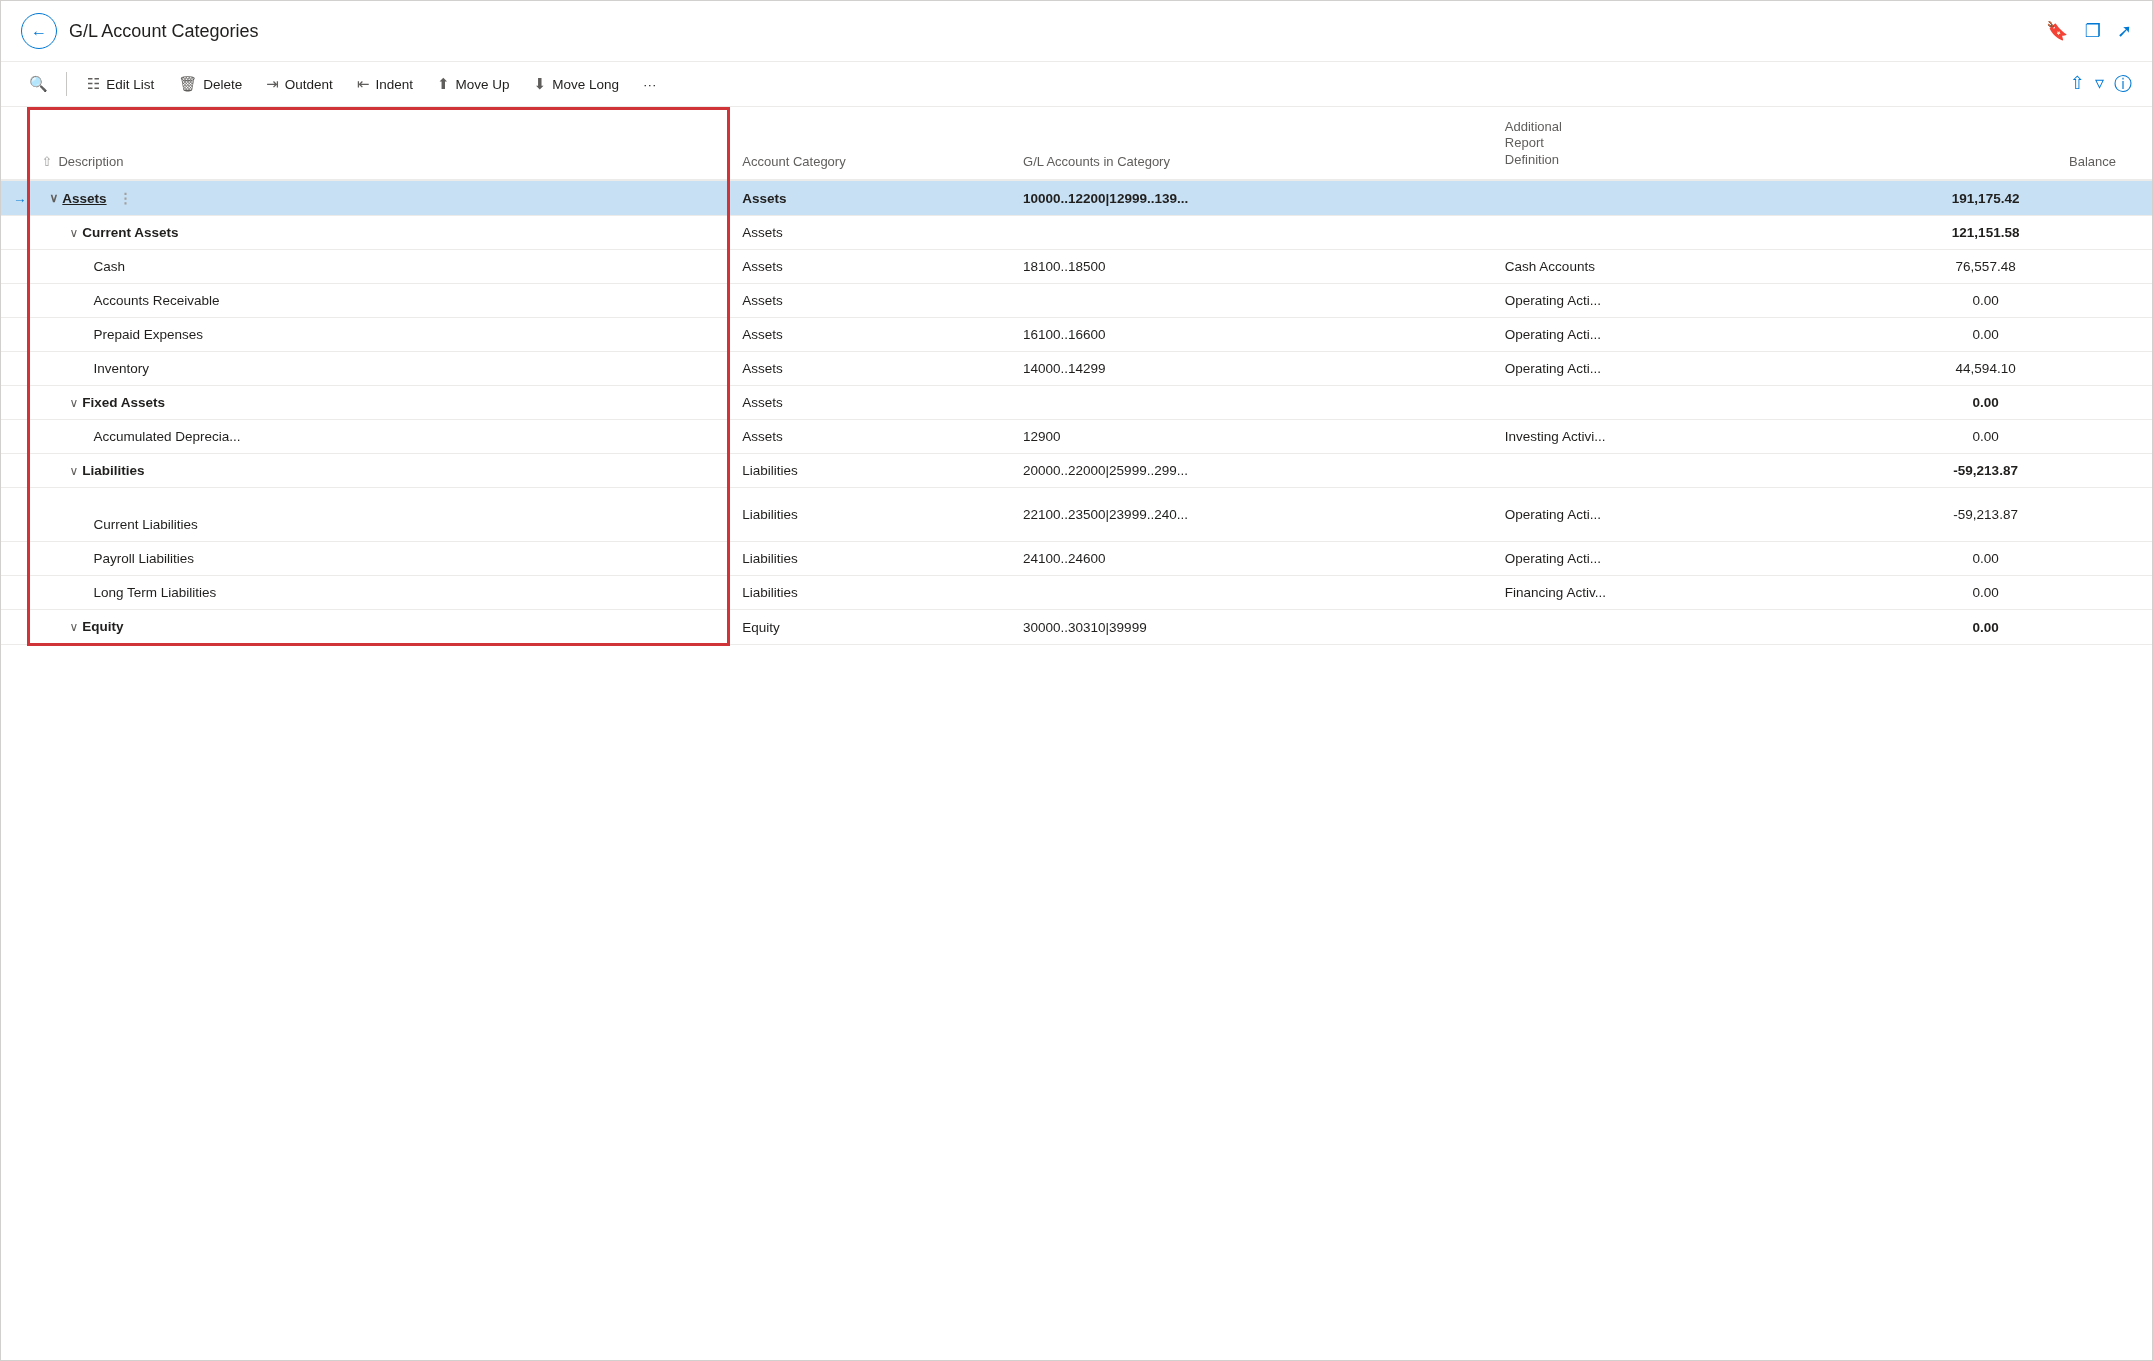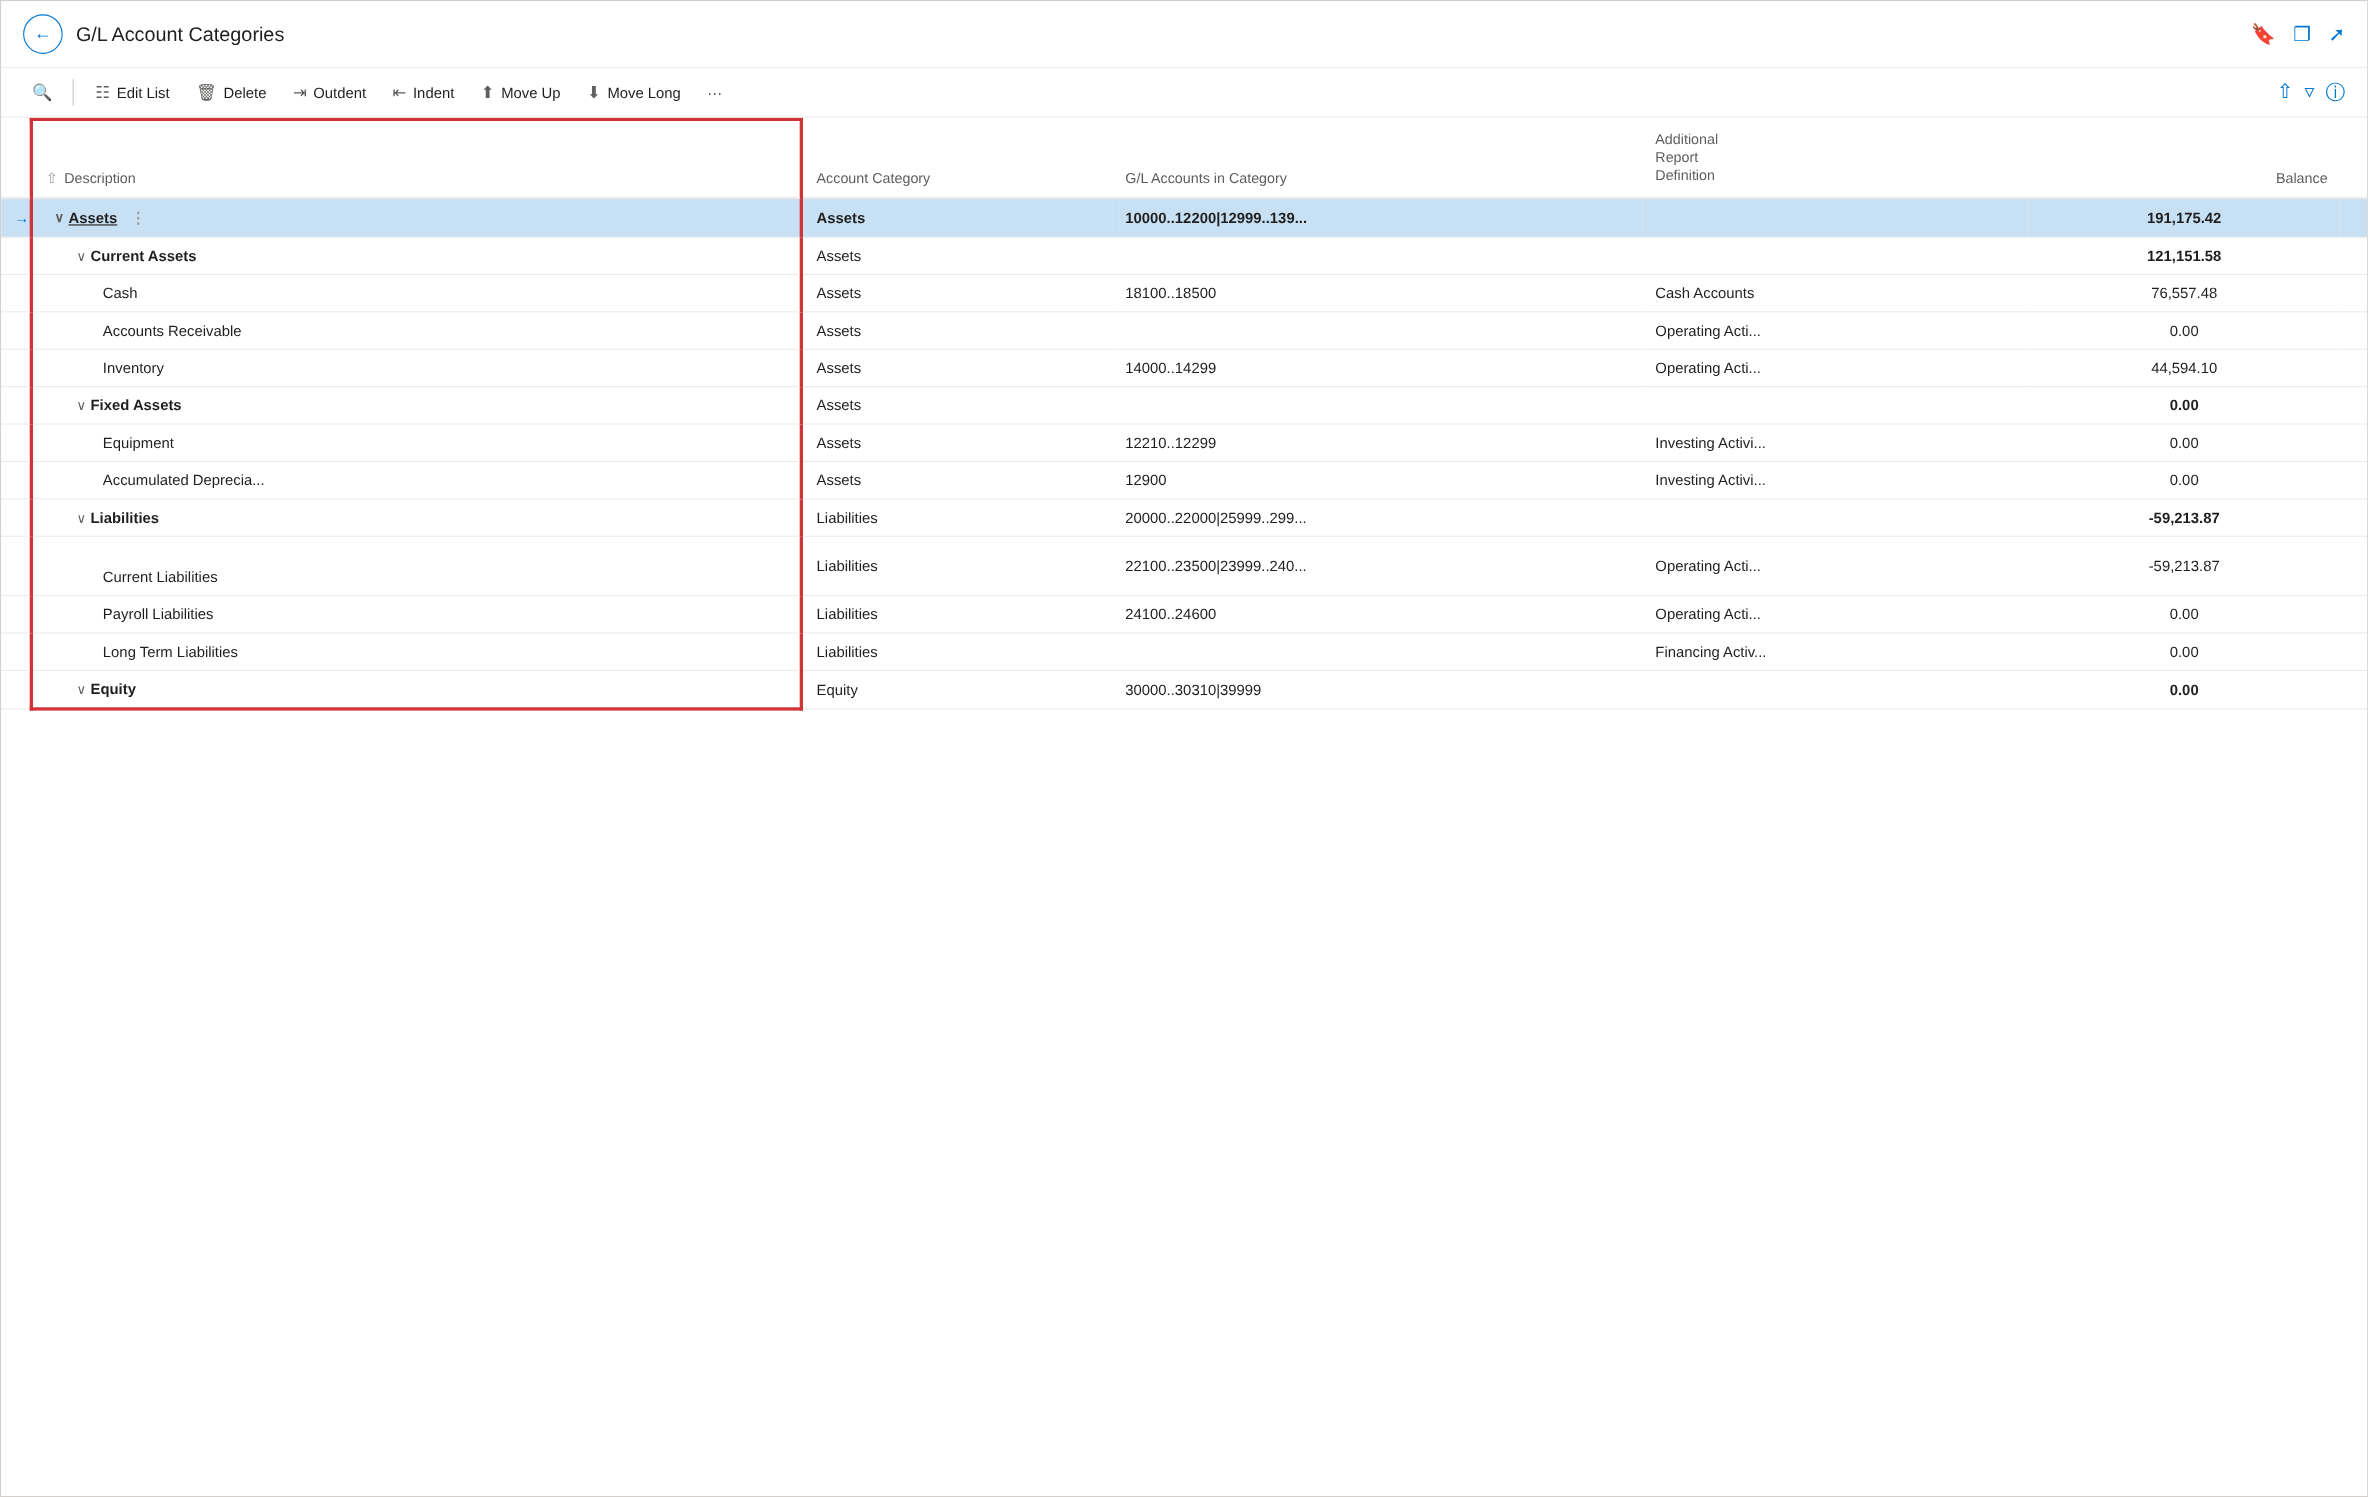--- a/index.html
+++ b/index.html
@@ -267,20 +267,33 @@
             <td>Assets</td>
             <td></td>
             <td>Operating Acti...</td>
             <td class="balance">0.00</td>
             <td></td>
           </tr>
           <tr>
             <td style="width: 24px; color: rgb(0, 120, 212); font-weight: bold; padding-right: 0px;"></td>
             <td style="border-left: 3px solid rgb(209, 52, 56); border-right: 3px solid rgb(209, 52, 56);">
               <div class="desc-cell" style="padding-left: 52px;">
+                <span>Prepaid Expenses</span>
+              </div>
+            </td>
+            <td>Assets</td>
+            <td>16100..16600</td>
+            <td>Operating Acti...</td>
+            <td class="balance">0.00</td>
+            <td></td>
+          </tr>
+          <tr>
+            <td style="width: 24px; color: rgb(0, 120, 212); font-weight: bold; padding-right: 0px;"></td>
+            <td style="border-left: 3px solid rgb(209, 52, 56); border-right: 3px solid rgb(209, 52, 56);">
+              <div class="desc-cell" style="padding-left: 52px;">
                 <span>Inventory</span>
               </div>
             </td>
             <td>Assets</td>
             <td>14000..14299</td>
             <td>Operating Acti...</td>
             <td class="balance">44,594.10</td>
             <td></td>
           </tr>
           <tr>
@@ -288,33 +301,20 @@
             <td style="border-left: 3px solid rgb(209, 52, 56); border-right: 3px solid rgb(209, 52, 56);">
               <div class="desc-cell" style="padding-left: 28px;">
                 <span class="chevron">∨</span>
                 <span style="font-weight: 700;">Fixed Assets</span>
               </div>
             </td>
             <td>Assets</td>
             <td></td>
             <td></td>
             <td class="balance bold">0.00</td>
-            <td></td>
-          </tr>
-          <tr>
-            <td style="width: 24px; color: rgb(0, 120, 212); font-weight: bold; padding-right: 0px;"></td>
-            <td style="border-left: 3px solid rgb(209, 52, 56); border-right: 3px solid rgb(209, 52, 56);">
-              <div class="desc-cell" style="padding-left: 52px;">
-                <span>Equipment</span>
-              </div>
-            </td>
-            <td>Assets</td>
-            <td>12210..12299</td>
-            <td>Investing Activi...</td>
-            <td class="balance">0.00</td>
             <td></td>
           </tr>
           <tr>
             <td style="width: 24px; color: rgb(0, 120, 212); font-weight: bold; padding-right: 0px;"></td>
             <td style="border-left: 3px solid rgb(209, 52, 56); border-right: 3px solid rgb(209, 52, 56);">
               <div class="desc-cell" style="padding-left: 52px; text-align: right;">
                 <span>Accumulated Deprecia...</span>
               </div>
             </td>
             <td>Assets</td>

